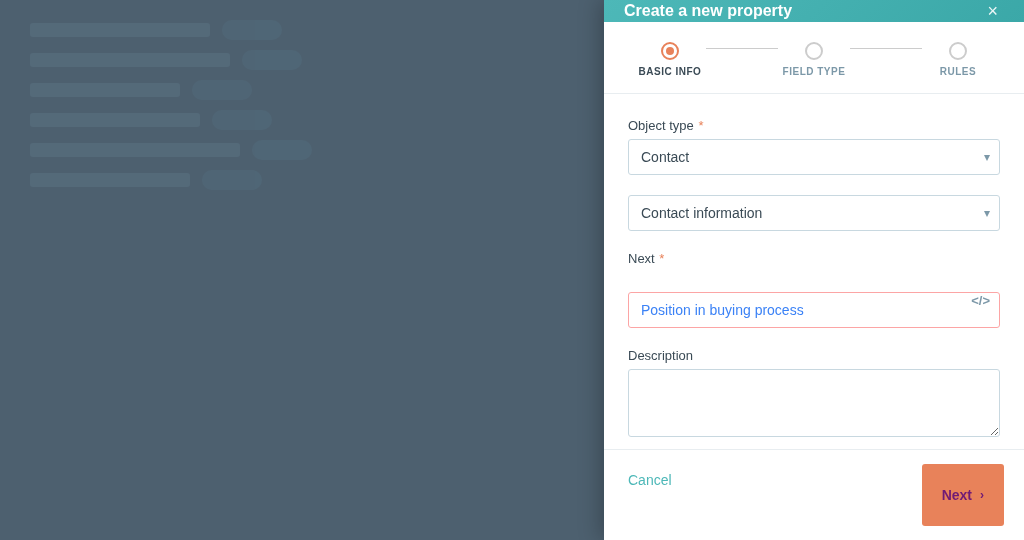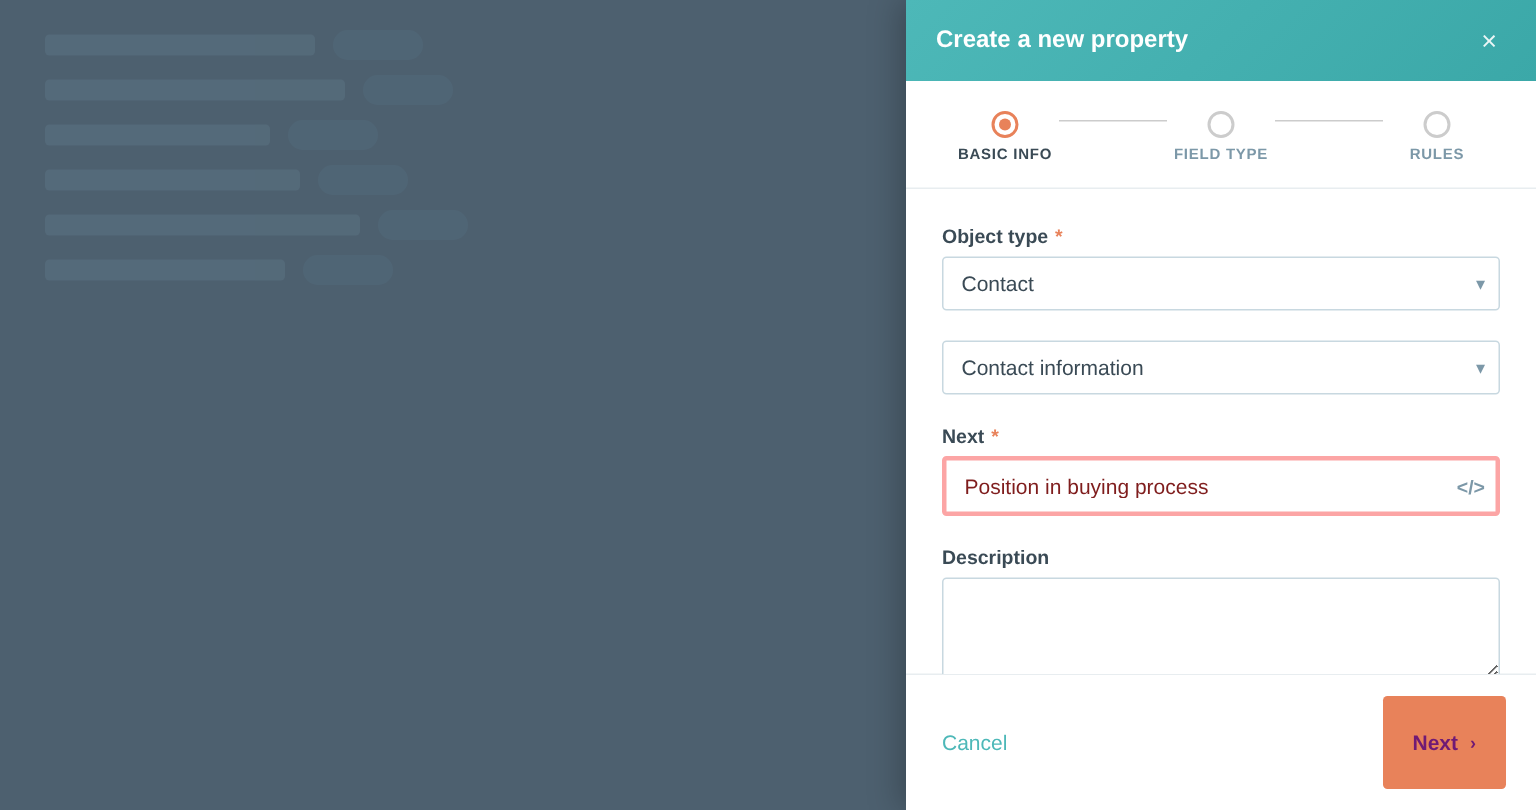--- a/index.html
+++ b/index.html
@@ -66,21 +66,21 @@
       width: 420px;
       background: #fff;
       display: flex;
       flex-direction: column;
       box-shadow: -4px 0 20px rgba(0,0,0,0.25);
     }
 
     
     .modal-header {
       background: linear-gradient(135deg, #4db8b8, #3ba8a8);
-      padding: 16px 20px;
+      padding: 0 20px;
       display: flex;
       align-items: center;
       justify-content: space-between;
       flex-shrink: 0;
       gap: 32px;
     }
 
     .modal-title {
       color: #fff;
       font-size: 16px;
@@ -179,21 +179,21 @@
 
     
     .field-group {
       display: flex;
       flex-direction: column;
       gap: 6px;
     }
 
     .field-label {
       font-size: 13px;
-      font-weight: 700;
+      font-weight: 400;
       color: #3a4a55;
     }
 
     .field-label .required {
       color: #e8825a;
       margin-left: 1px;
     }
 
     .select-wrapper {
       position: relative;
@@ -224,26 +224,27 @@
 
     .label-input-wrapper {
       position: relative;
       display: flex;
       align-items: center;
     }
 
     .form-input {
       width: 100%;
       padding: 9px 40px 9px 12px;
-      border: 3px solid #fca5a5;
-      border-radius: 3px;
-      background: #fff;
-      font-size: 14px;
-      color: #7f1d1d;
+      border: 1px solid #fca5a5;
+      border-radius: 3px;
+      background: #fff;
+      font-size: 14px;
+      color: #3b82f6;
       outline: none;
+      margin-top: 20px;
     }
 
     .code-icon {
       position: absolute;
       right: 10px;
       color: #7c98a8;
       font-size: 13px;
       cursor: pointer;
       font-weight: 600;
     }
@@ -259,21 +260,21 @@
       outline: none;
       resize: vertical;
       min-height: 60px;
     }
 
     
     .modal-footer {
       padding: 14px 20px;
       border-top: 1px solid #e8edf0;
       display: flex;
-      align-items: center;
+      align-items: flex-start;
       justify-content: space-between;
       flex-shrink: 0;
       background: #fff;
     }
 
     .cancel-btn {
       background: none;
       border: none;
       color: #4db8b8;
       font-size: 14px;

